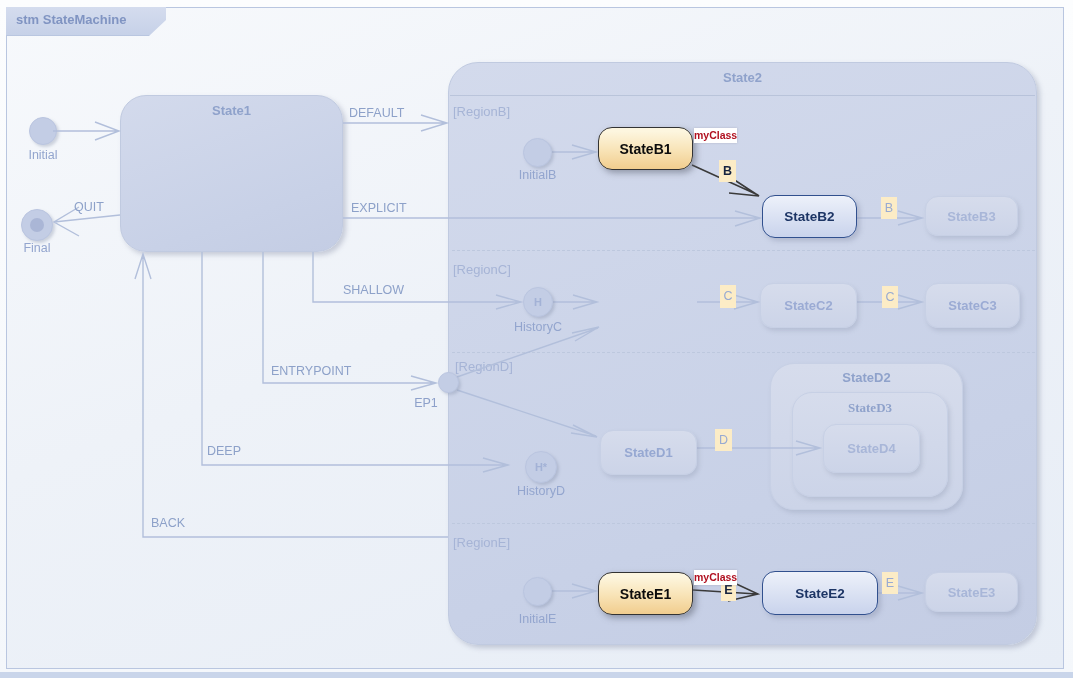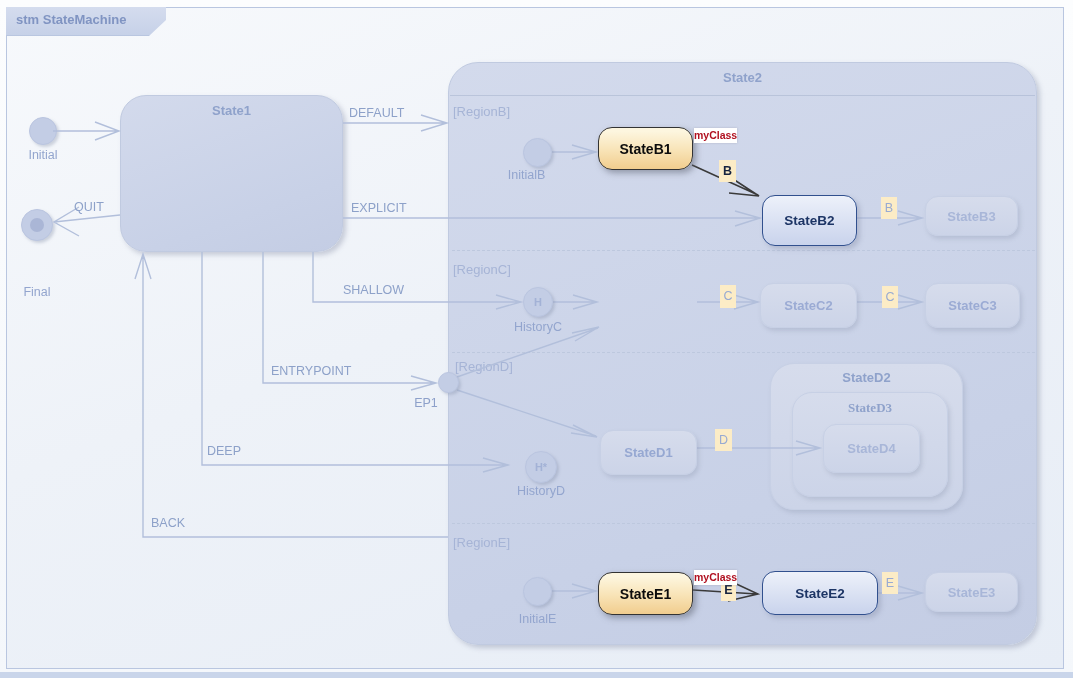--- a/index.html
+++ b/index.html
@@ -71,21 +71,21 @@
   <div class="region-lbl" style="left:453px;top:535px;">[RegionE]</div>
 
   <div class="st big" style="left:120px;top:95px;width:223px;height:157px;"></div>
   <div class="comp-title" style="left:120px;top:103px;width:223px;">State1</div>
 
   <div class="circ" style="left:29px;top:117px;width:28px;height:28px;"></div>
   <div class="caption" style="left:14px;top:148px;width:58px;">Initial</div>
   <div class="circ" style="left:21px;top:209px;width:32px;height:32px;">
     <div class="final-inner"></div>
   </div>
-  <div class="caption" style="left:12px;top:241px;width:50px;margin-top:44px;">Final</div>
+  <div class="caption" style="left:12px;top:241px;width:50px;">Final</div>
 
   <div class="st st--light" style="left:770px;top:363px;width:193px;height:147px;border-radius:24px;"></div>
   <div class="comp-title" style="left:770px;top:370px;width:193px;">StateD2</div>
   <div class="st st--light" style="left:792px;top:392px;width:156px;height:105px;border-radius:20px;"></div>
   <div class="comp-title" style="left:792px;top:400px;width:156px;font-family:Liberation Serif, serif;">StateD3</div>
   <div class="st st--light" style="left:823px;top:424px;width:97px;height:49px;">
     <span>StateD4</span>
   </div>
 
   <svg class="wires" width="1073" height="678">
@@ -109,27 +109,27 @@
       <path d="M552,591 H595 M572,584 L596,591 L572,598"></path>
       <path d="M857,593 H921 M898,586 L922,593 L898,600"></path>
     </g>
     <g stroke="#3a3a3a" stroke-width="1.5" fill="none">
       <path d="M692,165 L758,195 M733,179 L759,196 L729,193"></path>
       <path d="M693,590 L757,594 M730,581 L758,594 L728,601"></path>
     </g>
   </svg>
 
   <div class="circ" style="left:523px;top:138px;width:29px;height:29px;"></div>
-  <div class="caption" style="left:494px;top:168px;width:65px;">InitialB</div>
+  <div class="caption" style="left:505px;top:168px;width:65px;">InitialB</div>
   <div class="st st--hl" style="left:598px;top:127px;width:95px;height:43px;">
     <span>StateB1</span>
   </div>
   <div class="trig trig--dark" style="left:719px;top:160px;width:17px;height:22px;line-height:22px;">B</div>
   <div class="stereo" style="left:694px;top:128px;width:43px;height:15px;">myClass</div>
-  <div class="st st--sel" style="left:762px;top:195px;width:95px;height:51px;">
+  <div class="st st--sel" style="left:762px;top:195px;width:95px;height:43px;">
     <span>StateB2</span>
   </div>
   <div class="trig" style="left:881px;top:197px;width:16px;height:22px;line-height:22px;">B</div>
   <div class="st st--light" style="left:925px;top:196px;width:93px;height:40px;">
     <span>StateB3</span>
   </div>
 
   <div class="circ" style="left:523px;top:287px;width:30px;height:30px;">
     <span>H</span>
   </div>

